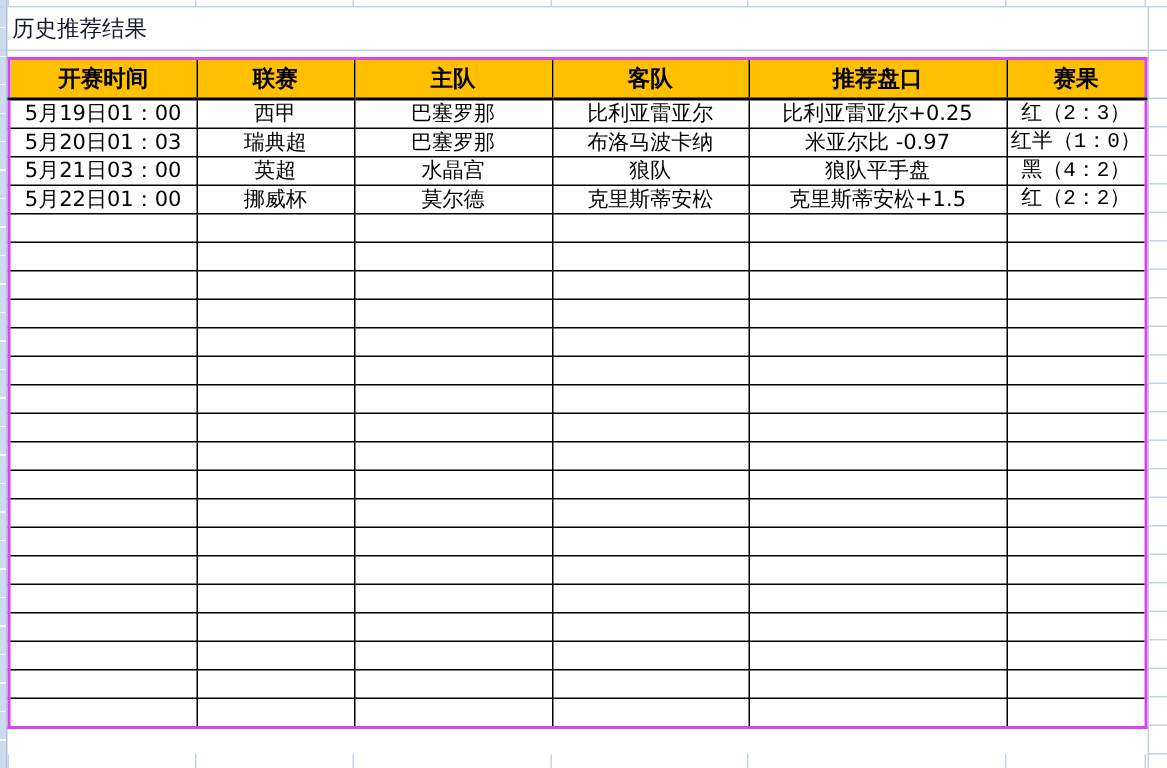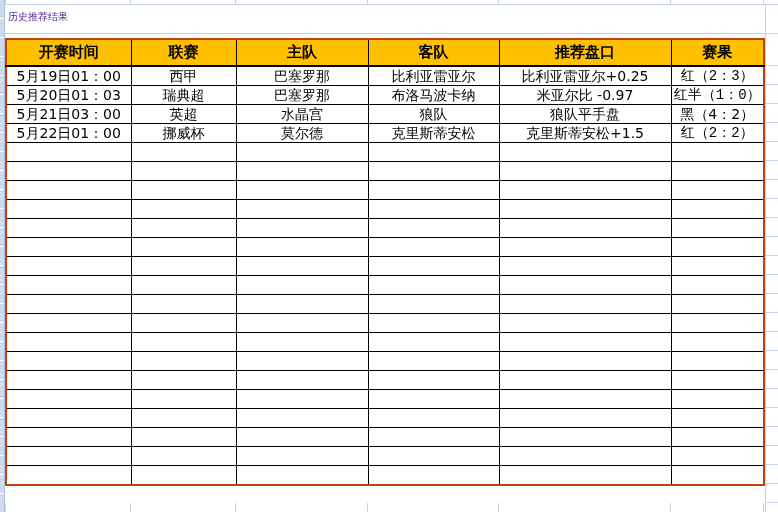--- a/index.html
+++ b/index.html
@@ -11,47 +11,47 @@
   }
   
   .left-sliver{
     position:absolute;left:0;top:0;width:4px;height:512px;
     background:repeating-linear-gradient(to bottom,#ccdbee 0 18px,#ffffff 18px 19px);
     border-right:1px solid #aec3dd;
   }
   .gridline-h{position:absolute;left:0;width:778px;height:1px;background:#c3d4e8;}
   .sheet-title{
     position:absolute;left:8px;top:10px;
-    font-size:10px;color:#4c1d95;white-space:nowrap;z-index:3;
+    font-size:15px;color:#0f172a;white-space:nowrap;z-index:3;
   }
   table.results{
     position:absolute;left:5px;top:38px;
     border-collapse:collapse;table-layout:fixed;
     width:758px;z-index:2;background:#ffffff;
-    border:2px solid #c2410c;
+    border:2px solid #d946ef;
   }
   table.results col.c0{width:125px;}
   table.results col.c1{width:105px;}
   table.results col.c2{width:132px;}
   table.results col.c3{width:131px;}
   table.results col.c4{width:172px;}
   table.results col.c5{width:93px;}
   table.results th{
     height:25px;background:#FFC000;color:#000;
     font-size:15px;font-weight:bold;text-align:center;
     border:1px solid #000;border-bottom:2px solid #000;
     padding:0;overflow:hidden;white-space:nowrap;
   }
   table.results td{
     height:18px;font-size:14px;color:#000;text-align:center;
     border:1px solid #000;padding:0;overflow:hidden;white-space:nowrap;
     line-height:18px;
   }
   td.res-red{color:#FF0000;font-family:Liberation Mono, monospace;}
-  td.res-black{color:#000000;}
+  td.res-black{color:#000000;font-family:Liberation Mono, monospace;}
   .right-margin{position:absolute;left:765px;top:38px;width:13px;height:474px;z-index:1;}
   .right-margin .hl{position:absolute;left:0;width:13px;height:1px;background:#c3d4e8;}
   .rm-vline{position:absolute;left:765px;top:4px;width:1px;height:508px;background:#c3d4e8;z-index:1;}
   .sliver-v{position:absolute;width:1px;background:#c3d4e8;z-index:1;}
 </style>
 </head>
 <body>
 
 <div class="left-sliver"></div>
 <div class="gridline-h" style="top:4px;"></div>

